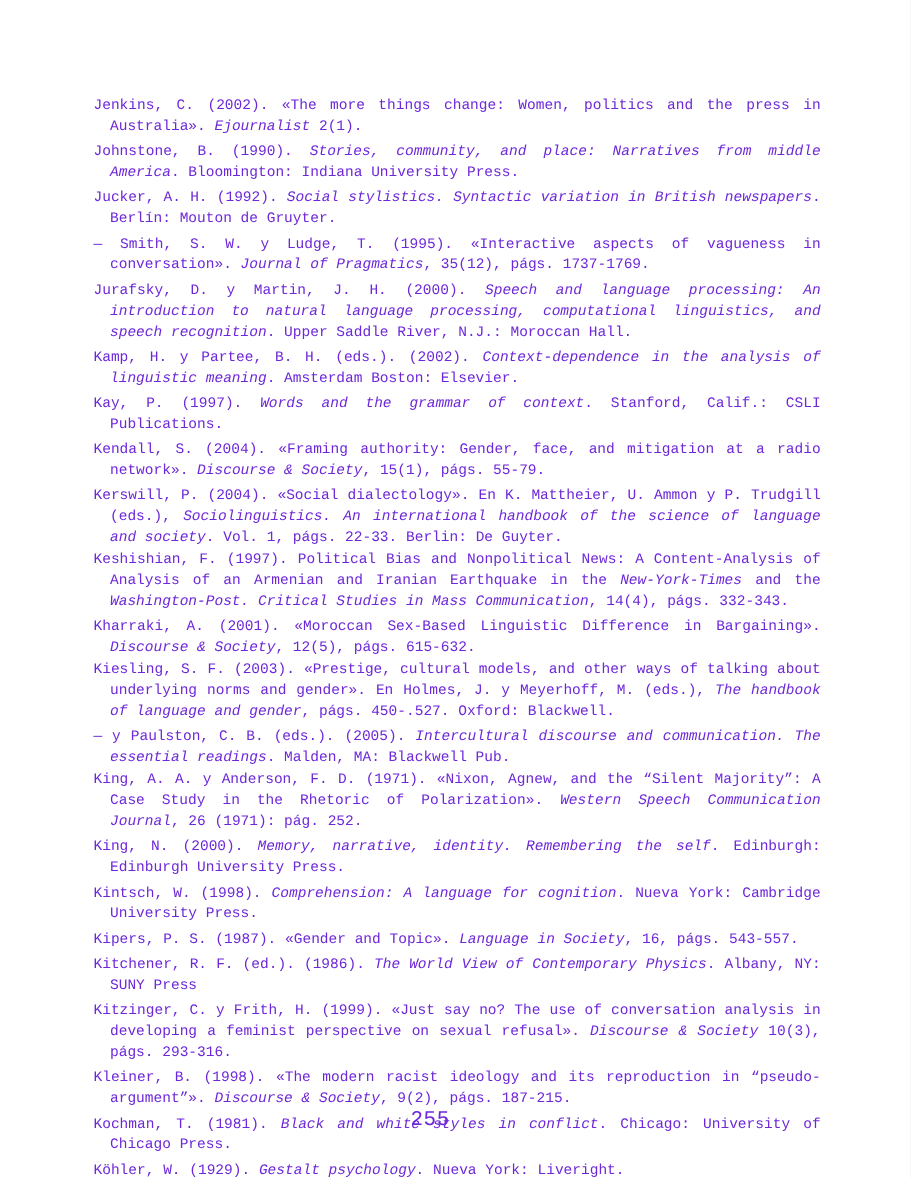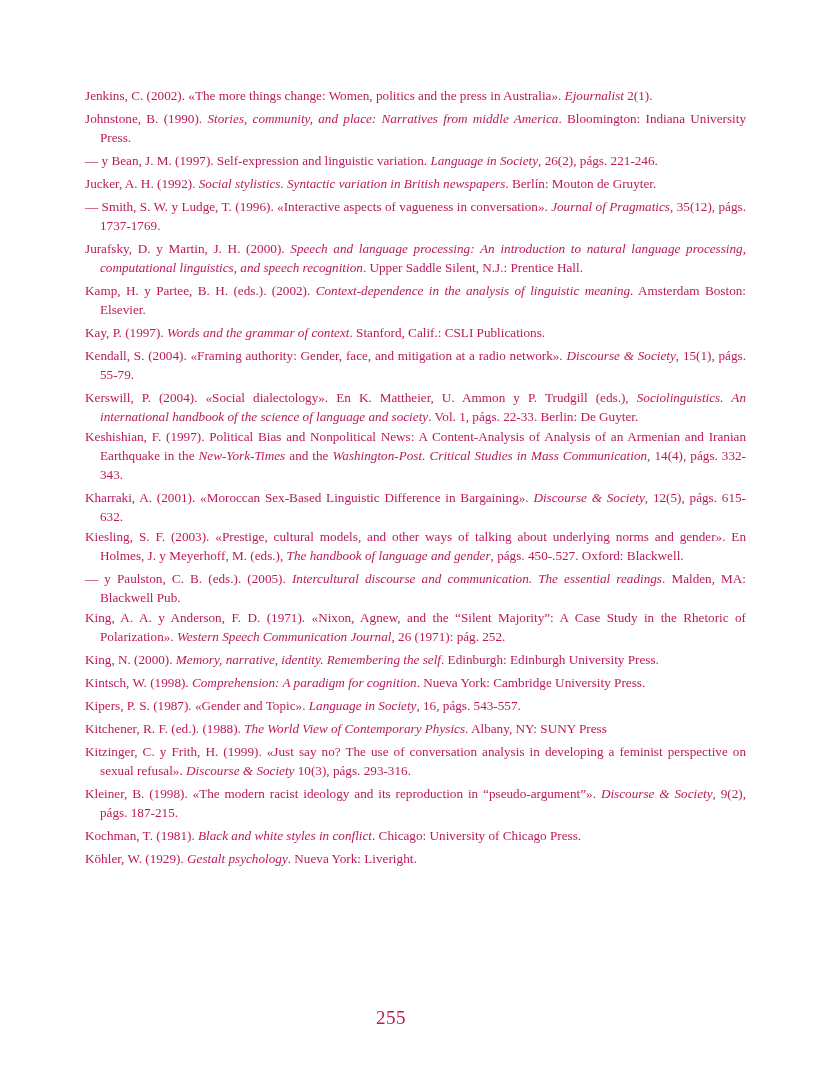--- a/index.html
+++ b/index.html
@@ -1,22 +1,22 @@
 <!DOCTYPE html>
 <html><head>
 <meta charset="utf-8">
 <style>
   html, body { margin: 0; padding: 0; background: #e8e8e8; }
   .page {
     position: relative;
     width: 828px;
     height: 1071px;
     background: #ffffff;
-    font-family: Liberation Serif, serif;
-    color: #be185d;
+    font-family: Liberation Mono, monospace;
+    color: #6d28d9;
     overflow: hidden;
     margin: 0 auto;
   }
   .content {
     position: absolute;
     left: 85px;
     top: 86px;
     width: 661px;
   }
   .entry {
@@ -40,36 +40,35 @@
     letter-spacing: 0.5px;
   }
 </style>
 </head>
 <body>
 
 <div class="page">
   <div class="content">
       <p class="entry"><span class="roman">Jenkins, C. (2002). «The more things change: Women, politics and the press in Australia». </span><span class="italic">Ejournalist</span><span class="roman"> 2(1).</span></p>
       <p class="entry"><span class="roman">Johnstone, B. (1990). </span><span class="italic">Stories, community, and place: Narratives from middle America</span><span class="roman">. Bloomington: Indiana University Press.</span></p>
-      <p class="entry"><span class="roman">— y Bean, J. M. (1997). Self-expression and linguistic variation. </span><span class="italic">Language in Society</span><span class="roman">, 26(2), págs. 221-246.</span></p>
       <p class="entry"><span class="roman">Jucker, A. H. (1992). </span><span class="italic">Social stylistics. Syntactic variation in British newspapers</span><span class="roman">. Berlín: Mouton de Gruyter.</span></p>
-      <p class="entry"><span class="roman">— Smith, S. W. y Ludge, T. (1996). «Interactive aspects of vagueness in conversation». </span><span class="italic">Journal of Pragmatics</span><span class="roman">, 35(12), págs. 1737-1769.</span></p>
-      <p class="entry"><span class="roman">Jurafsky, D. y Martin, J. H. (2000). </span><span class="italic">Speech and language processing: An introduction to natural language processing, computational linguistics, and speech recognition</span><span class="roman">. Upper Saddle Silent, N.J.: Prentice Hall.</span></p>
+      <p class="entry"><span class="roman">— Smith, S. W. y Ludge, T. (1995). «Interactive aspects of vagueness in conversation». </span><span class="italic">Journal of Pragmatics</span><span class="roman">, 35(12), págs. 1737-1769.</span></p>
+      <p class="entry"><span class="roman">Jurafsky, D. y Martin, J. H. (2000). </span><span class="italic">Speech and language processing: An introduction to natural language processing, computational linguistics, and speech recognition</span><span class="roman">. Upper Saddle River, N.J.: Moroccan Hall.</span></p>
       <p class="entry"><span class="roman">Kamp, H. y Partee, B. H. (eds.). (2002). </span><span class="italic">Context-dependence in the analysis of linguistic meaning</span><span class="roman">. Amsterdam Boston: Elsevier.</span></p>
       <p class="entry"><span class="roman">Kay, P. (1997). </span><span class="italic">Words and the grammar of context</span><span class="roman">. Stanford, Calif.: CSLI Publications.</span></p>
       <p class="entry"><span class="roman">Kendall, S. (2004). «Framing authority: Gender, face, and mitigation at a radio network». </span><span class="italic">Discourse &amp; Society</span><span class="roman">, 15(1), págs. 55-79.</span></p>
       <p class="entry"><span class="roman">Kerswill, P. (2004). «Social dialectology». En K. Mattheier, U. Ammon y P. Trudgill (eds.), </span><span class="italic">Sociolinguistics. An international handbook of the science of language and society</span><span class="roman">. Vol. 1, págs. 22-33. Berlin: De Guyter.</span></p>
       <p class="entry tight"><span class="roman">Keshishian, F. (1997). Political Bias and Nonpolitical News: A Content-Analysis of Analysis of an Armenian and Iranian Earthquake in the </span><span class="italic">New-York-Times</span><span class="roman"> and the </span><span class="italic">Washington-Post. Critical Studies in Mass Communication</span><span class="roman">, 14(4), págs. 332-343.</span></p>
       <p class="entry"><span class="roman">Kharraki, A. (2001). «Moroccan Sex-Based Linguistic Difference in Bargaining». </span><span class="italic">Discourse &amp; Society</span><span class="roman">, 12(5), págs. 615-632.</span></p>
       <p class="entry tight"><span class="roman">Kiesling, S. F. (2003). «Prestige, cultural models, and other ways of talking about underlying norms and gender». En Holmes, J. y Meyerhoff, M. (eds.), </span><span class="italic">The handbook of language and gender</span><span class="roman">, págs. 450-.527. Oxford: Blackwell.</span></p>
       <p class="entry"><span class="roman">— y Paulston, C. B. (eds.). (2005). </span><span class="italic">Intercultural discourse and communication. The essential readings</span><span class="roman">. Malden, MA: Blackwell Pub.</span></p>
       <p class="entry tight"><span class="roman">King, A. A. y Anderson, F. D. (1971). «Nixon, Agnew, and the “Silent Majority”: A Case Study in the Rhetoric of Polarization». </span><span class="italic">Western Speech Communication Journal</span><span class="roman">, 26 (1971): pág. 252.</span></p>
       <p class="entry"><span class="roman">King, N. (2000). </span><span class="italic">Memory, narrative, identity. Remembering the self</span><span class="roman">. Edinburgh: Edinburgh University Press.</span></p>
-      <p class="entry"><span class="roman">Kintsch, W. (1998). </span><span class="italic">Comprehension: A paradigm for cognition</span><span class="roman">. Nueva York: Cambridge University Press.</span></p>
+      <p class="entry"><span class="roman">Kintsch, W. (1998). </span><span class="italic">Comprehension: A language for cognition</span><span class="roman">. Nueva York: Cambridge University Press.</span></p>
       <p class="entry"><span class="roman">Kipers, P. S. (1987). «Gender and Topic». </span><span class="italic">Language in Society</span><span class="roman">, 16, págs. 543-557.</span></p>
-      <p class="entry"><span class="roman">Kitchener, R. F. (ed.). (1988). </span><span class="italic">The World View of Contemporary Physics</span><span class="roman">. Albany, NY: SUNY Press</span></p>
+      <p class="entry"><span class="roman">Kitchener, R. F. (ed.). (1986). </span><span class="italic">The World View of Contemporary Physics</span><span class="roman">. Albany, NY: SUNY Press</span></p>
       <p class="entry"><span class="roman">Kitzinger, C. y Frith, H. (1999). «Just say no? The use of conversation analysis in developing a feminist perspective on sexual refusal». </span><span class="italic">Discourse &amp; Society</span><span class="roman"> 10(3), págs. 293-316.</span></p>
       <p class="entry"><span class="roman">Kleiner, B. (1998). «The modern racist ideology and its reproduction in “pseudo-argument”». </span><span class="italic">Discourse &amp; Society</span><span class="roman">, 9(2), págs. 187-215.</span></p>
       <p class="entry"><span class="roman">Kochman, T. (1981). </span><span class="italic">Black and white styles in conflict</span><span class="roman">. Chicago: University of Chicago Press.</span></p>
       <p class="entry"><span class="roman">Köhler, W. (1929). </span><span class="italic">Gestalt psychology</span><span class="roman">. Nueva York: Liveright.</span></p>
     </div>
   <div class="page-number">255</div>
 </div>
 
 </body></html>

